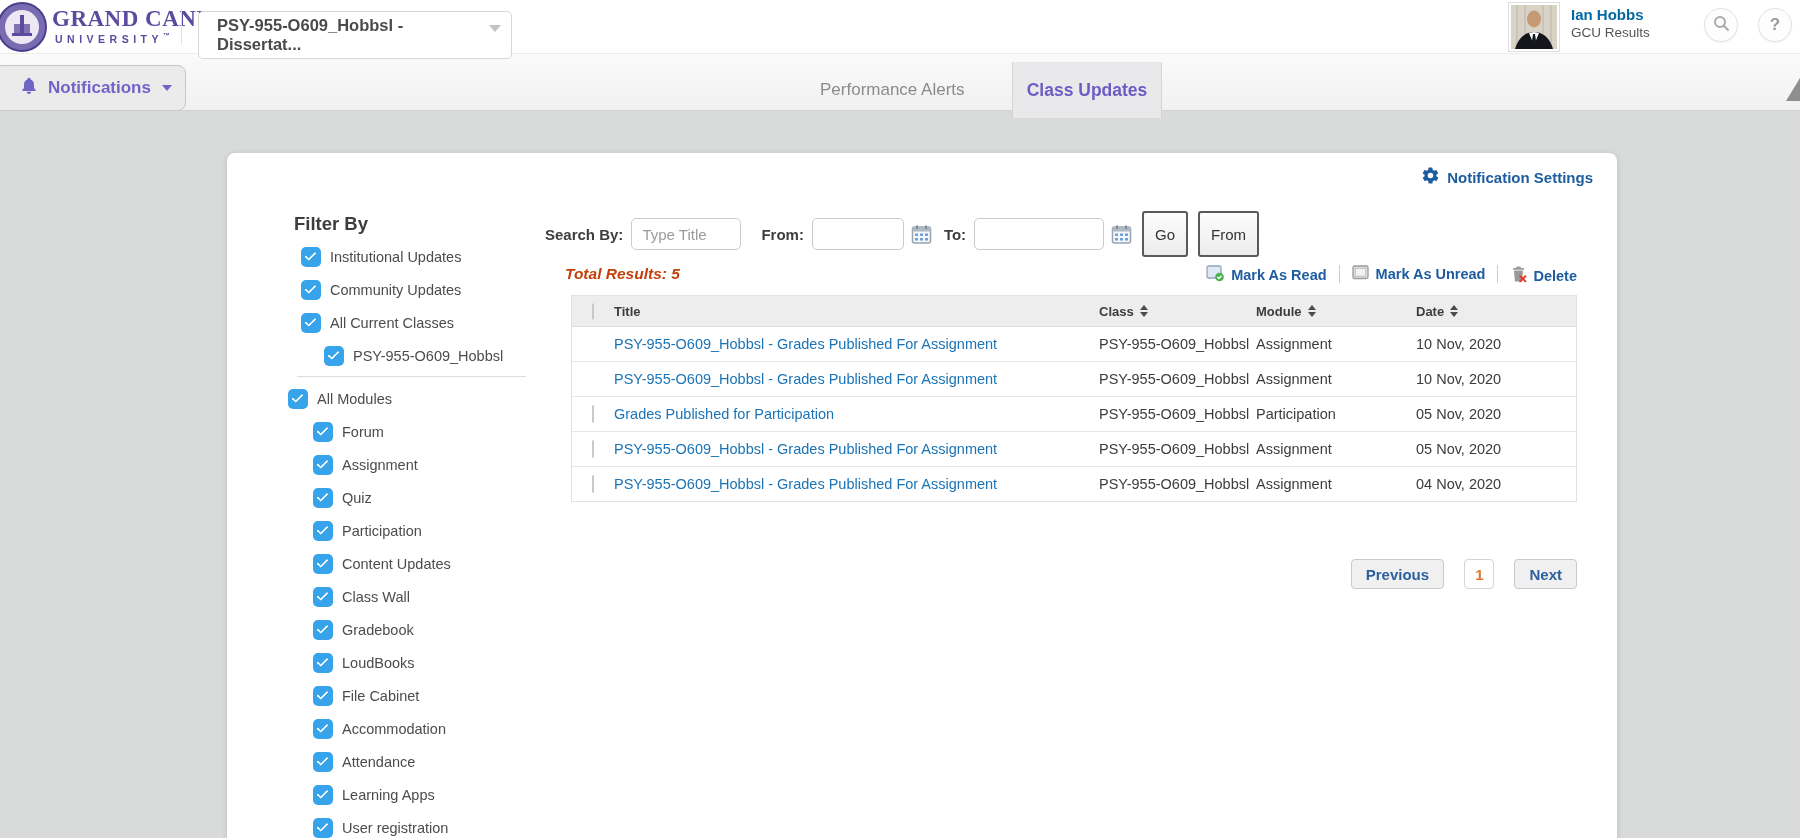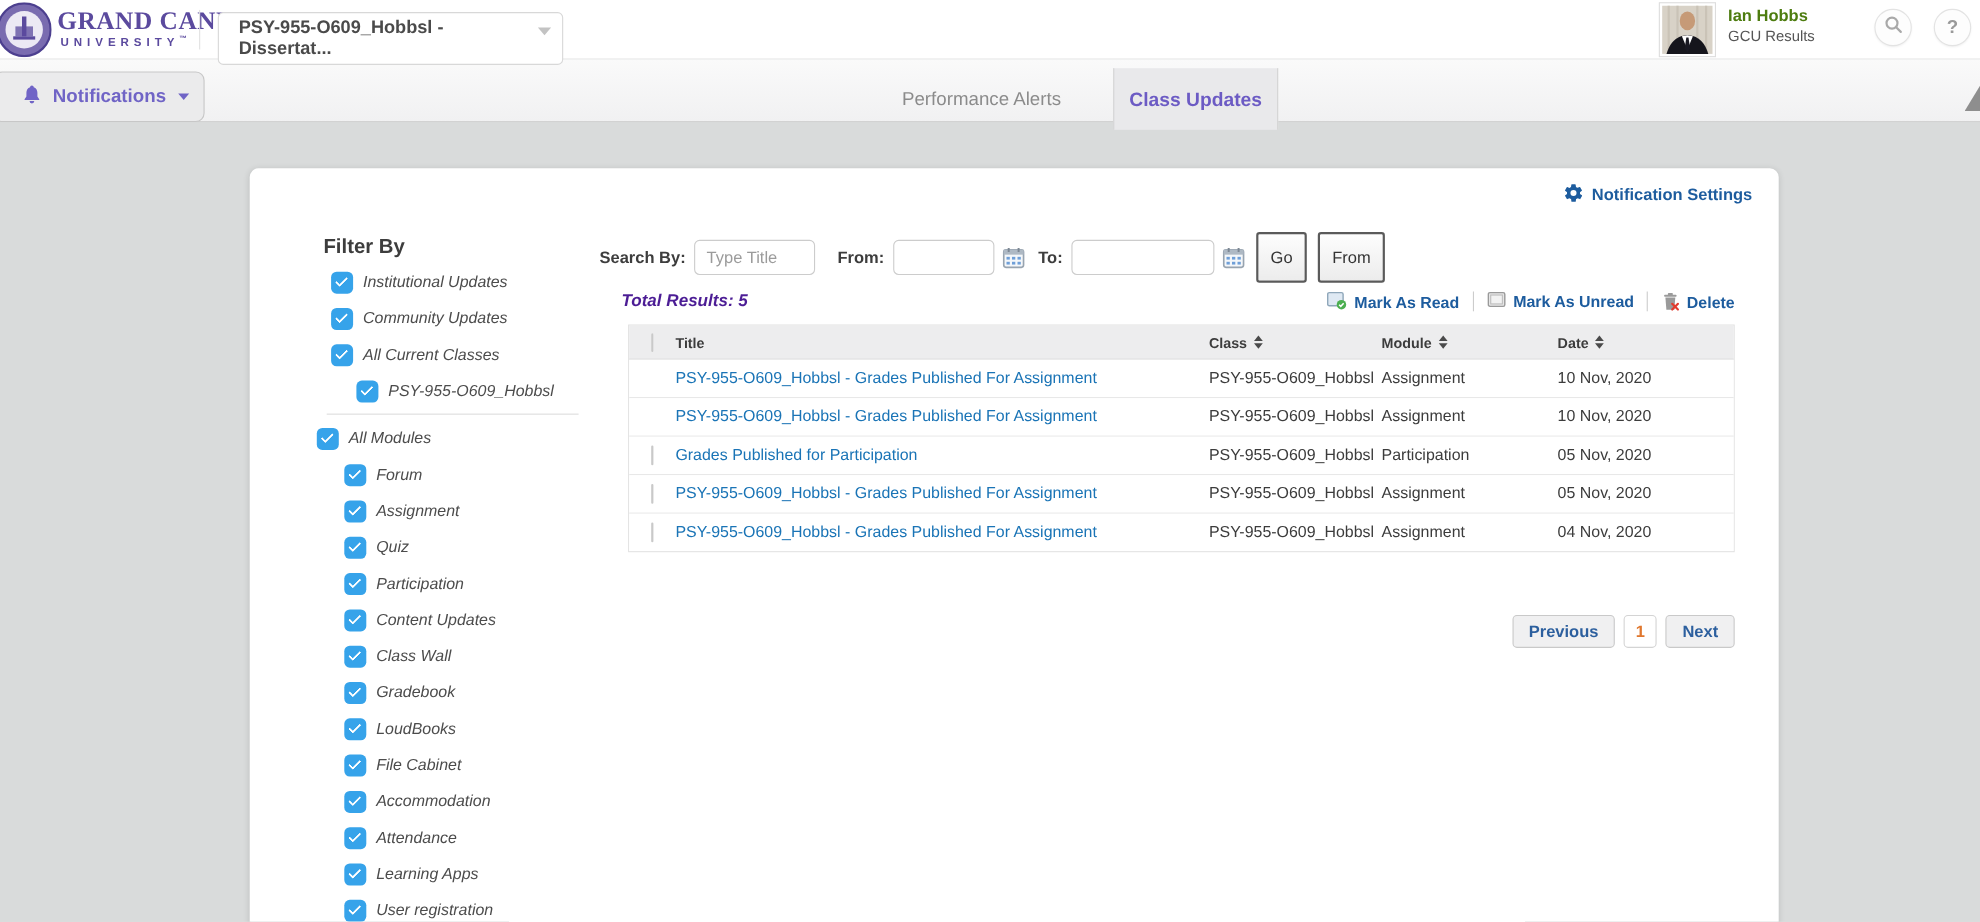--- a/index.html
+++ b/index.html
@@ -9,21 +9,21 @@
   .header { position:absolute; left:0; top:0; width:1800px; height:54px; background:#fff; border-bottom:1px solid #ececec; box-sizing:border-box; z-index:5; }
   .seal { position:absolute; left:-3px; top:2px; width:50px; height:50px; }
   .logo-text { position:absolute; left:52px; top:7px; color:#5b4a9e; }
   .logo-line1 { font-family:"Liberation Serif", serif; font-size:23px; font-weight:bold; letter-spacing:.5px; line-height:23px; white-space:nowrap; }
   .logo-line2 { font-size:10.5px; letter-spacing:4.5px; font-weight:bold; line-height:12px; margin-left:3px; white-space:nowrap; }
   .logo-tm { font-size:7px; vertical-align:super; letter-spacing:0; }
   .header-sep { position:absolute; left:181px; top:9px; width:1px; height:36px; background:#e2e2e2; }
   .course-dd { position:absolute; left:198px; top:11px; width:314px; height:48px; background:#fff; border:1px solid #d8d8d8; border-radius:5px; box-sizing:border-box; display:flex; align-items:center; padding:0 30px 0 18px; font-size:16.5px; font-weight:bold; color:#4a4a4a; cursor:pointer; }
   .course-chevron { position:absolute; right:10px; top:13px; width:0; height:0; border-left:6px solid transparent; border-right:6px solid transparent; border-top:7px solid #c3c3c3; }
   .avatar { position:absolute; left:1508px; top:2px; width:52px; height:50px; background:#fff; border:1px solid #ddd; box-sizing:border-box; padding:2px; cursor:pointer; }
-  .user-name { position:absolute; left:1571px; top:6px; font-size:15px; font-weight:bold; color:#4d7c0f; }
+  .user-name { position:absolute; left:1571px; top:6px; font-size:15px; font-weight:bold; color:#0369a1; }
   .user-role { position:absolute; left:1571px; top:25px; font-size:13.5px; color:#555; }
   .circle-btn { position:absolute; top:8px; width:34px; height:34px; border-radius:50%; background:#fdfdfd; border:1px solid #e3e3e3; box-shadow:0 1px 2px rgba(0,0,0,.06); display:flex; align-items:center; justify-content:center; color:#a9a9a9; box-sizing:border-box; cursor:pointer; }
   .search-btn { left:1704px; }
   .help-btn { left:1758px; font-size:17px; font-weight:bold; color:#9a9a9a; }
 
   
   .navbar { position:absolute; left:0; top:54px; width:1800px; height:57px; background:linear-gradient(#fafafa,#f1f1f2); border-bottom:1px solid #d2d2d2; box-sizing:border-box; z-index:2; }
   .notif-btn { position:absolute; left:-6px; top:65px; height:46px; width:192px; background:#ebebec; border:1px solid #c7c7c7; border-radius:8px; box-sizing:border-box; display:flex; align-items:center; gap:9px; padding-left:24px; color:#7064c6; font-size:17px; font-weight:bold; z-index:3; cursor:pointer; }
   .notif-caret { width:0; height:0; border-left:5px solid transparent; border-right:5px solid transparent; border-top:6px solid #7064c6; margin-left:2px; }
   .tab-perf { position:absolute; left:820px; top:80px; font-size:17px; color:#8b8b8b; z-index:3; cursor:pointer; }
@@ -33,40 +33,40 @@
   
   .panel { position:absolute; left:227px; top:153px; width:1390px; height:800px; background:#fff; border-radius:8px 8px 0 0; box-shadow:0 1px 6px rgba(0,0,0,.12); z-index:1; }
   .settings-link { position:absolute; top:13px; right:24px; display:flex; align-items:center; gap:7px; color:#1d5c9e; font-size:15px; font-weight:bold; cursor:pointer; }
 
   
   .filter { position:absolute; left:61px; top:59px; width:238px; }
   .filter-heading { font-size:18.5px; font-weight:bold; color:#3d3d3d; margin:0 0 4px 6px; line-height:24px; }
   .f-row { display:flex; align-items:center; gap:9px; height:33px; cursor:pointer; }
   .lv-group { padding-left:13px; } .lv-class { padding-left:36px; } .lv-root { padding-left:0; } .lv-module { padding-left:25px; }
   .f-divider { border-top:1px solid #ddd; margin:4px 0 5px 9px; height:0; }
-  .f-label { font-size:14.5px; color:#4c4c4c;font-style:italic; }
+  .f-label { font-size:14.5px; color:#4c4c4c; }
   .cb { width:20px; height:20px; box-sizing:border-box; flex:0 0 auto; position:relative; cursor:pointer; }
   .cb.checked { background:#36a3ea; border-radius:5px; }
   .cb.checked::after { content:""; position:absolute; left:4px; top:5px; width:9px; height:4px; border-left:2.5px solid #fff; border-bottom:2.5px solid #fff; transform:rotate(-45deg); border-radius:1px; }
   .cb.unchecked { background:#fff; border:1px solid #c9c9c9; border-radius:3px; }
 
   
   .main { position:absolute; left:318px; top:64px; width:1035px; }
   .search-row { display:flex; align-items:center; height:34px; }
   .s-label { font-size:15px; font-weight:bold; color:#3d3d3d; white-space:nowrap; }
   .txt { height:32px; box-sizing:border-box; border:1px solid #ccc; border-radius:5px; padding:0 10px; font-size:15px; color:#444; font-family:Liberation Sans, sans-serif; outline:none; }
   .txt::placeholder { color:#9b9b9b; }
   .search-title { width:110px; margin-left:8px; }
   .lbl-from { margin-left:20px; } .from-input { width:92px; margin-left:8px; }
   .cal { width:21px; height:21px; margin-left:7px; flex:0 0 auto; cursor:pointer; }
   .lbl-to { margin-left:12px; } .to-input { width:130px; margin-left:8px; }
   .btn { margin-left:10px; height:46px; padding:0 11px; background:linear-gradient(#fdfdfd,#ececec); border:2px solid #5a5a5a; border-radius:3px; font-size:15px; font-family:"Liberation Sans", sans-serif; color:#333; cursor:pointer; }
 
   .results-row { position:relative; margin-top:14px; height:22px; }
-  .total-results { position:absolute; left:20px; top:0; font-style:italic; color:#4c1d95; font-size:15.5px; font-weight:bold; }
+  .total-results { position:absolute; left:20px; top:0; font-style:italic; color:#c2410c; font-size:15.5px; font-weight:bold; }
   .actions { position:absolute; right:3px; top:0; display:flex; align-items:flex-start; gap:12px; }
   .action-link { display:flex; align-items:center; gap:6px; color:#1d5c9e; font-size:14.5px; font-weight:bold; cursor:pointer; white-space:nowrap; }
   .action-sep { width:1px; height:18px; background:#ccc; }
 
   
   .table { margin:8px 0 0 26px; width:1006px; border:1px solid #e2e2e2; box-sizing:border-box; background:#fff; }
   .t-header, .t-row { display:grid; grid-template-columns:42px 485px 157px 160px 160px; align-items:center; }
   .t-header { height:30px; background:#ededee; border-bottom:1px solid #dcdcdc; font-weight:bold; font-size:13px; color:#3c3c3c; }
   .t-row { height:34px; border-bottom:1px solid #e6e6e6; font-size:14.5px; color:#3c3c3c; background:#fff; }
   .t-row:last-child { border-bottom:none; }
@@ -74,21 +74,21 @@
   .t-check .cb, .t-header .cb { width:16px; height:16px; }
   .t-check .cb.checked { border-radius:4px; }
   .t-check .cb.checked::after { left:3px; top:4px; width:7px; height:3px; border-width:2px; }
   .t-title-link { color:#1a74b6; cursor:pointer; text-decoration:none; }
   .sort { display:inline-flex; flex-direction:column; gap:2px; margin-left:6px; vertical-align:-2px; }
   .sort .up { width:0; height:0; border-left:4px solid transparent; border-right:4px solid transparent; border-bottom:5px solid #4a4a4a; }
   .sort .dn { width:0; height:0; border-left:4px solid transparent; border-right:4px solid transparent; border-top:5px solid #4a4a4a; }
   .col-head { display:flex; align-items:center; }
 
   
-  .pagination { margin-top:57px; display:flex; justify-content:flex-end; gap:8px; margin-right:3px; }
+  .pagination { margin-top:57px; display:flex; justify-content:flex-end; gap:20px; margin-right:3px; }
   .pg-btn { height:30px; box-sizing:border-box; padding:0 14px; background:#f0f0f1; border:1px solid #c9c9c9; border-radius:4px; color:#2c5f9e; font-weight:bold; font-size:15px; display:flex; align-items:center; cursor:pointer; }
   .pg-num { background:#fff; color:#e0772e; padding:0 10px; border:1px solid #d4d4d4; }
 </style>
 </head>
 <body>
 
 <div class="stage">
 
   <div class="header">
     <span class="seal">

